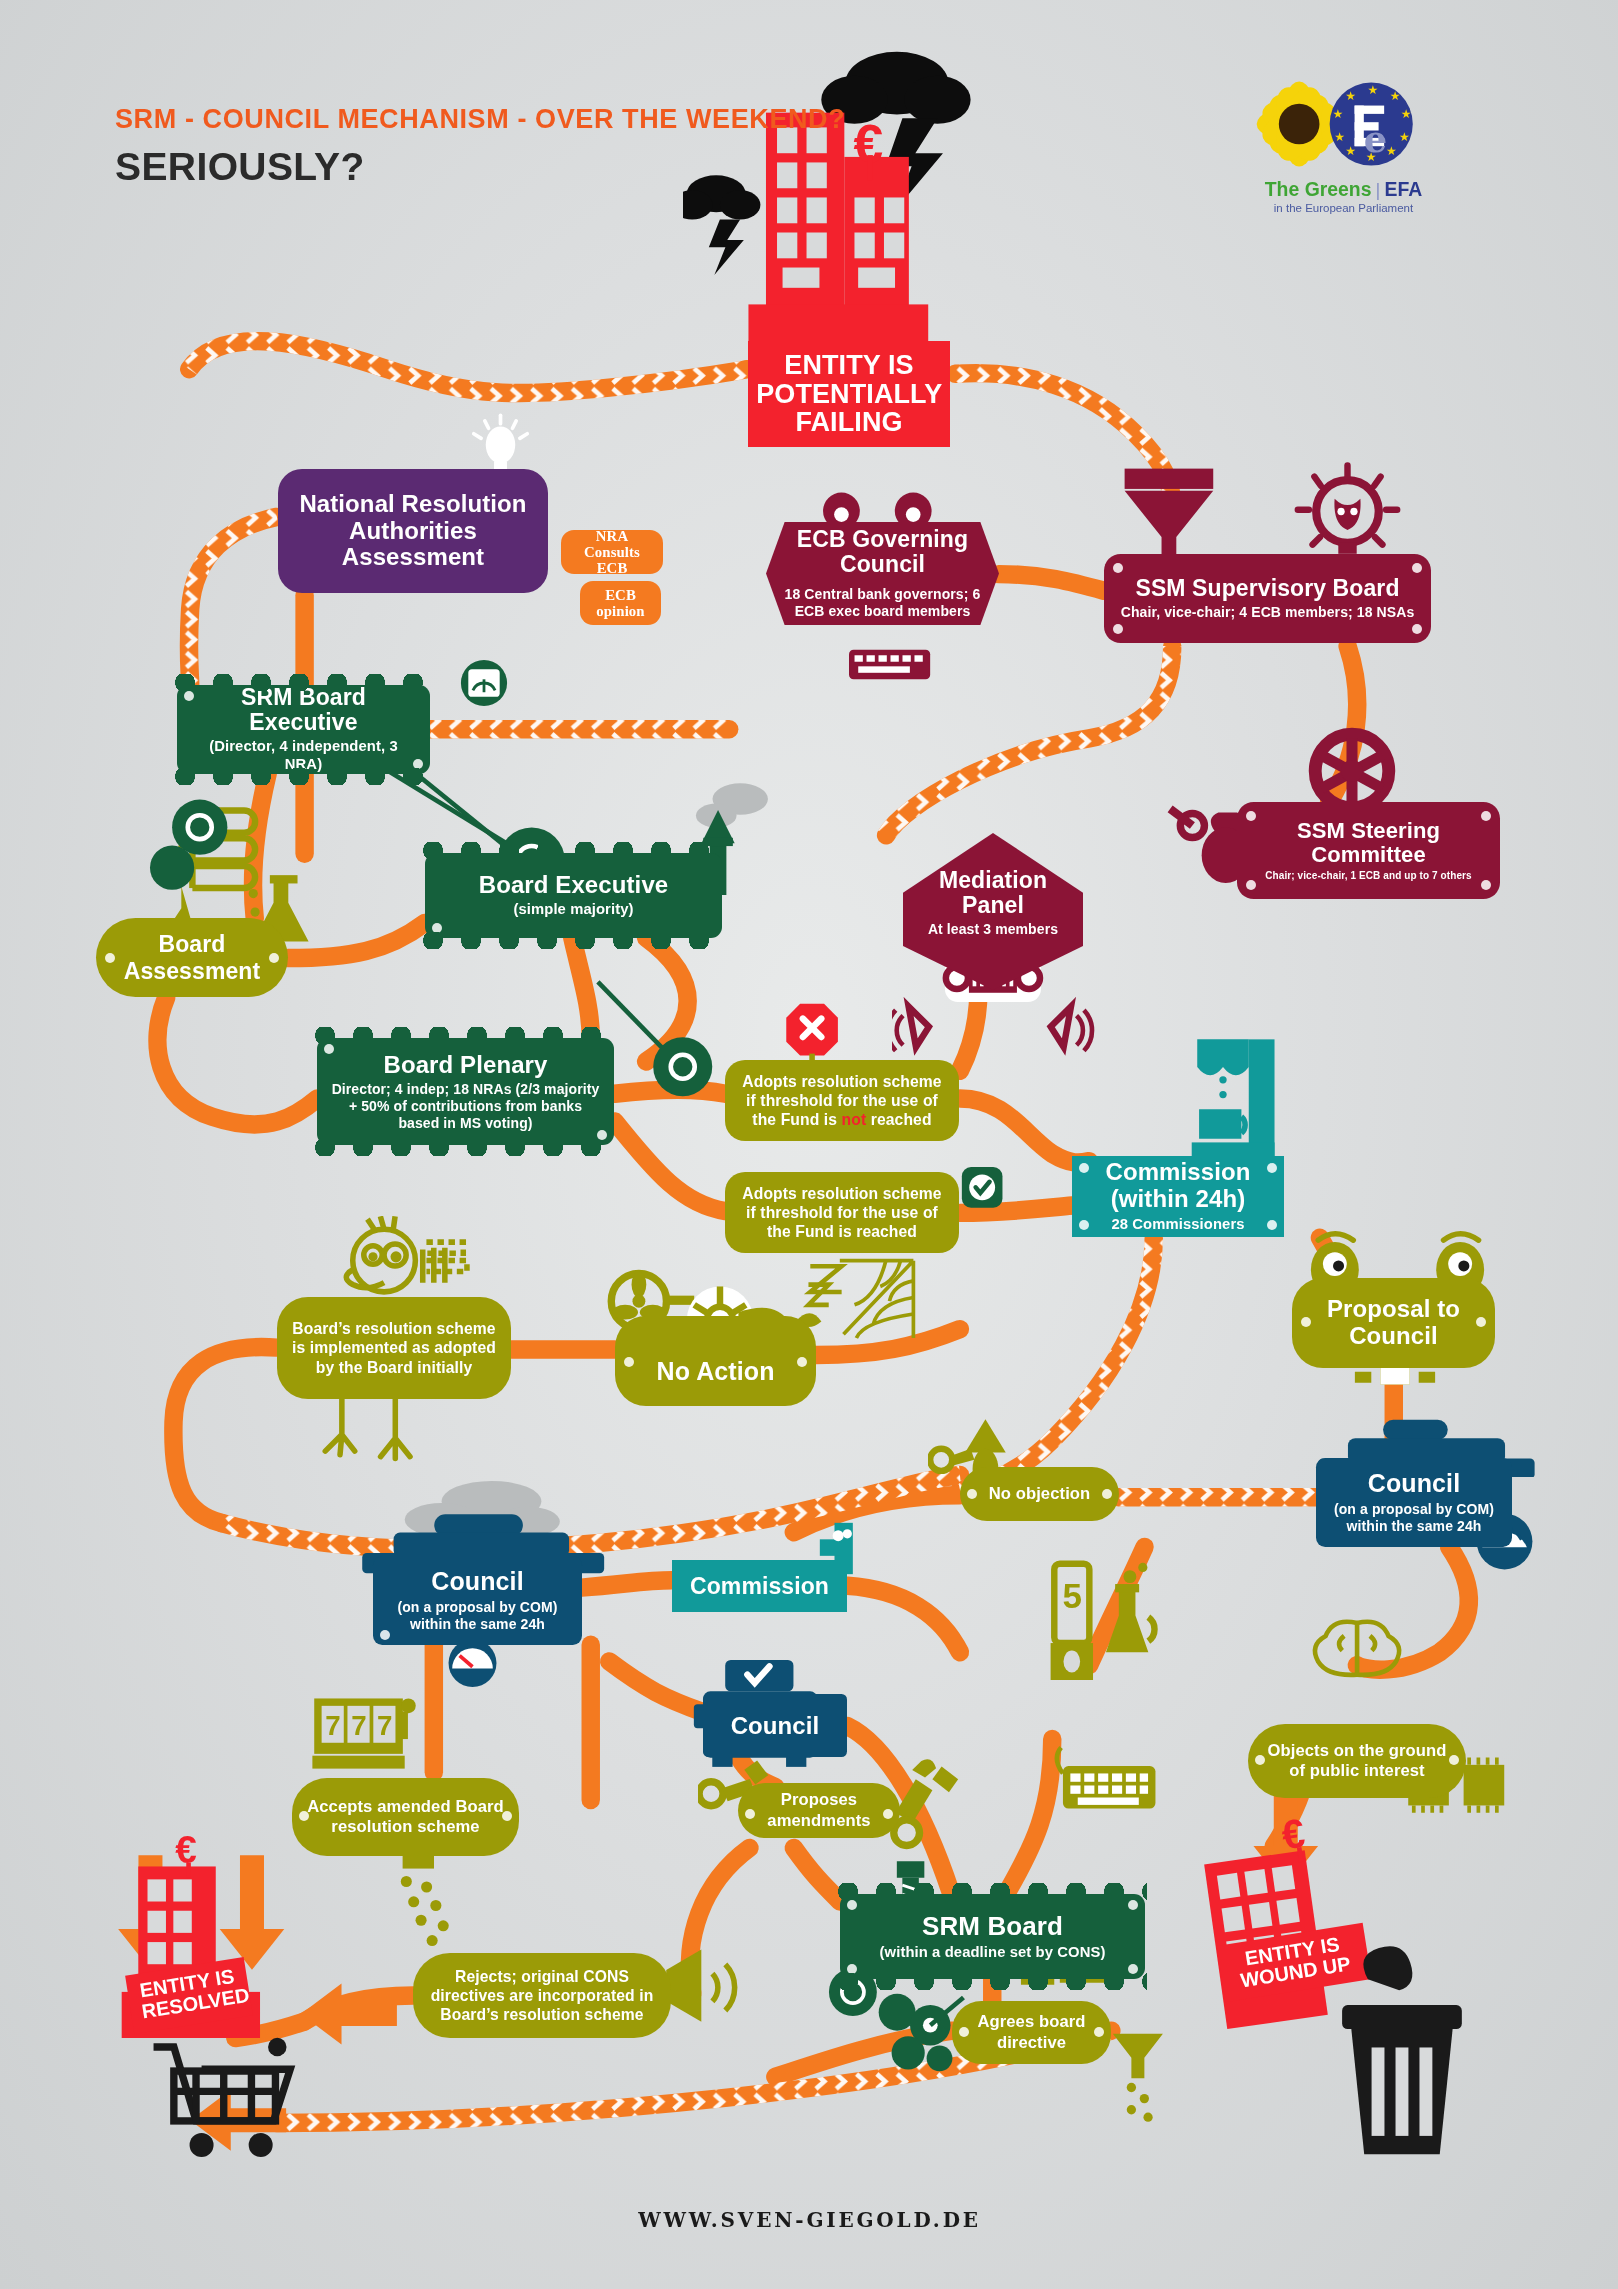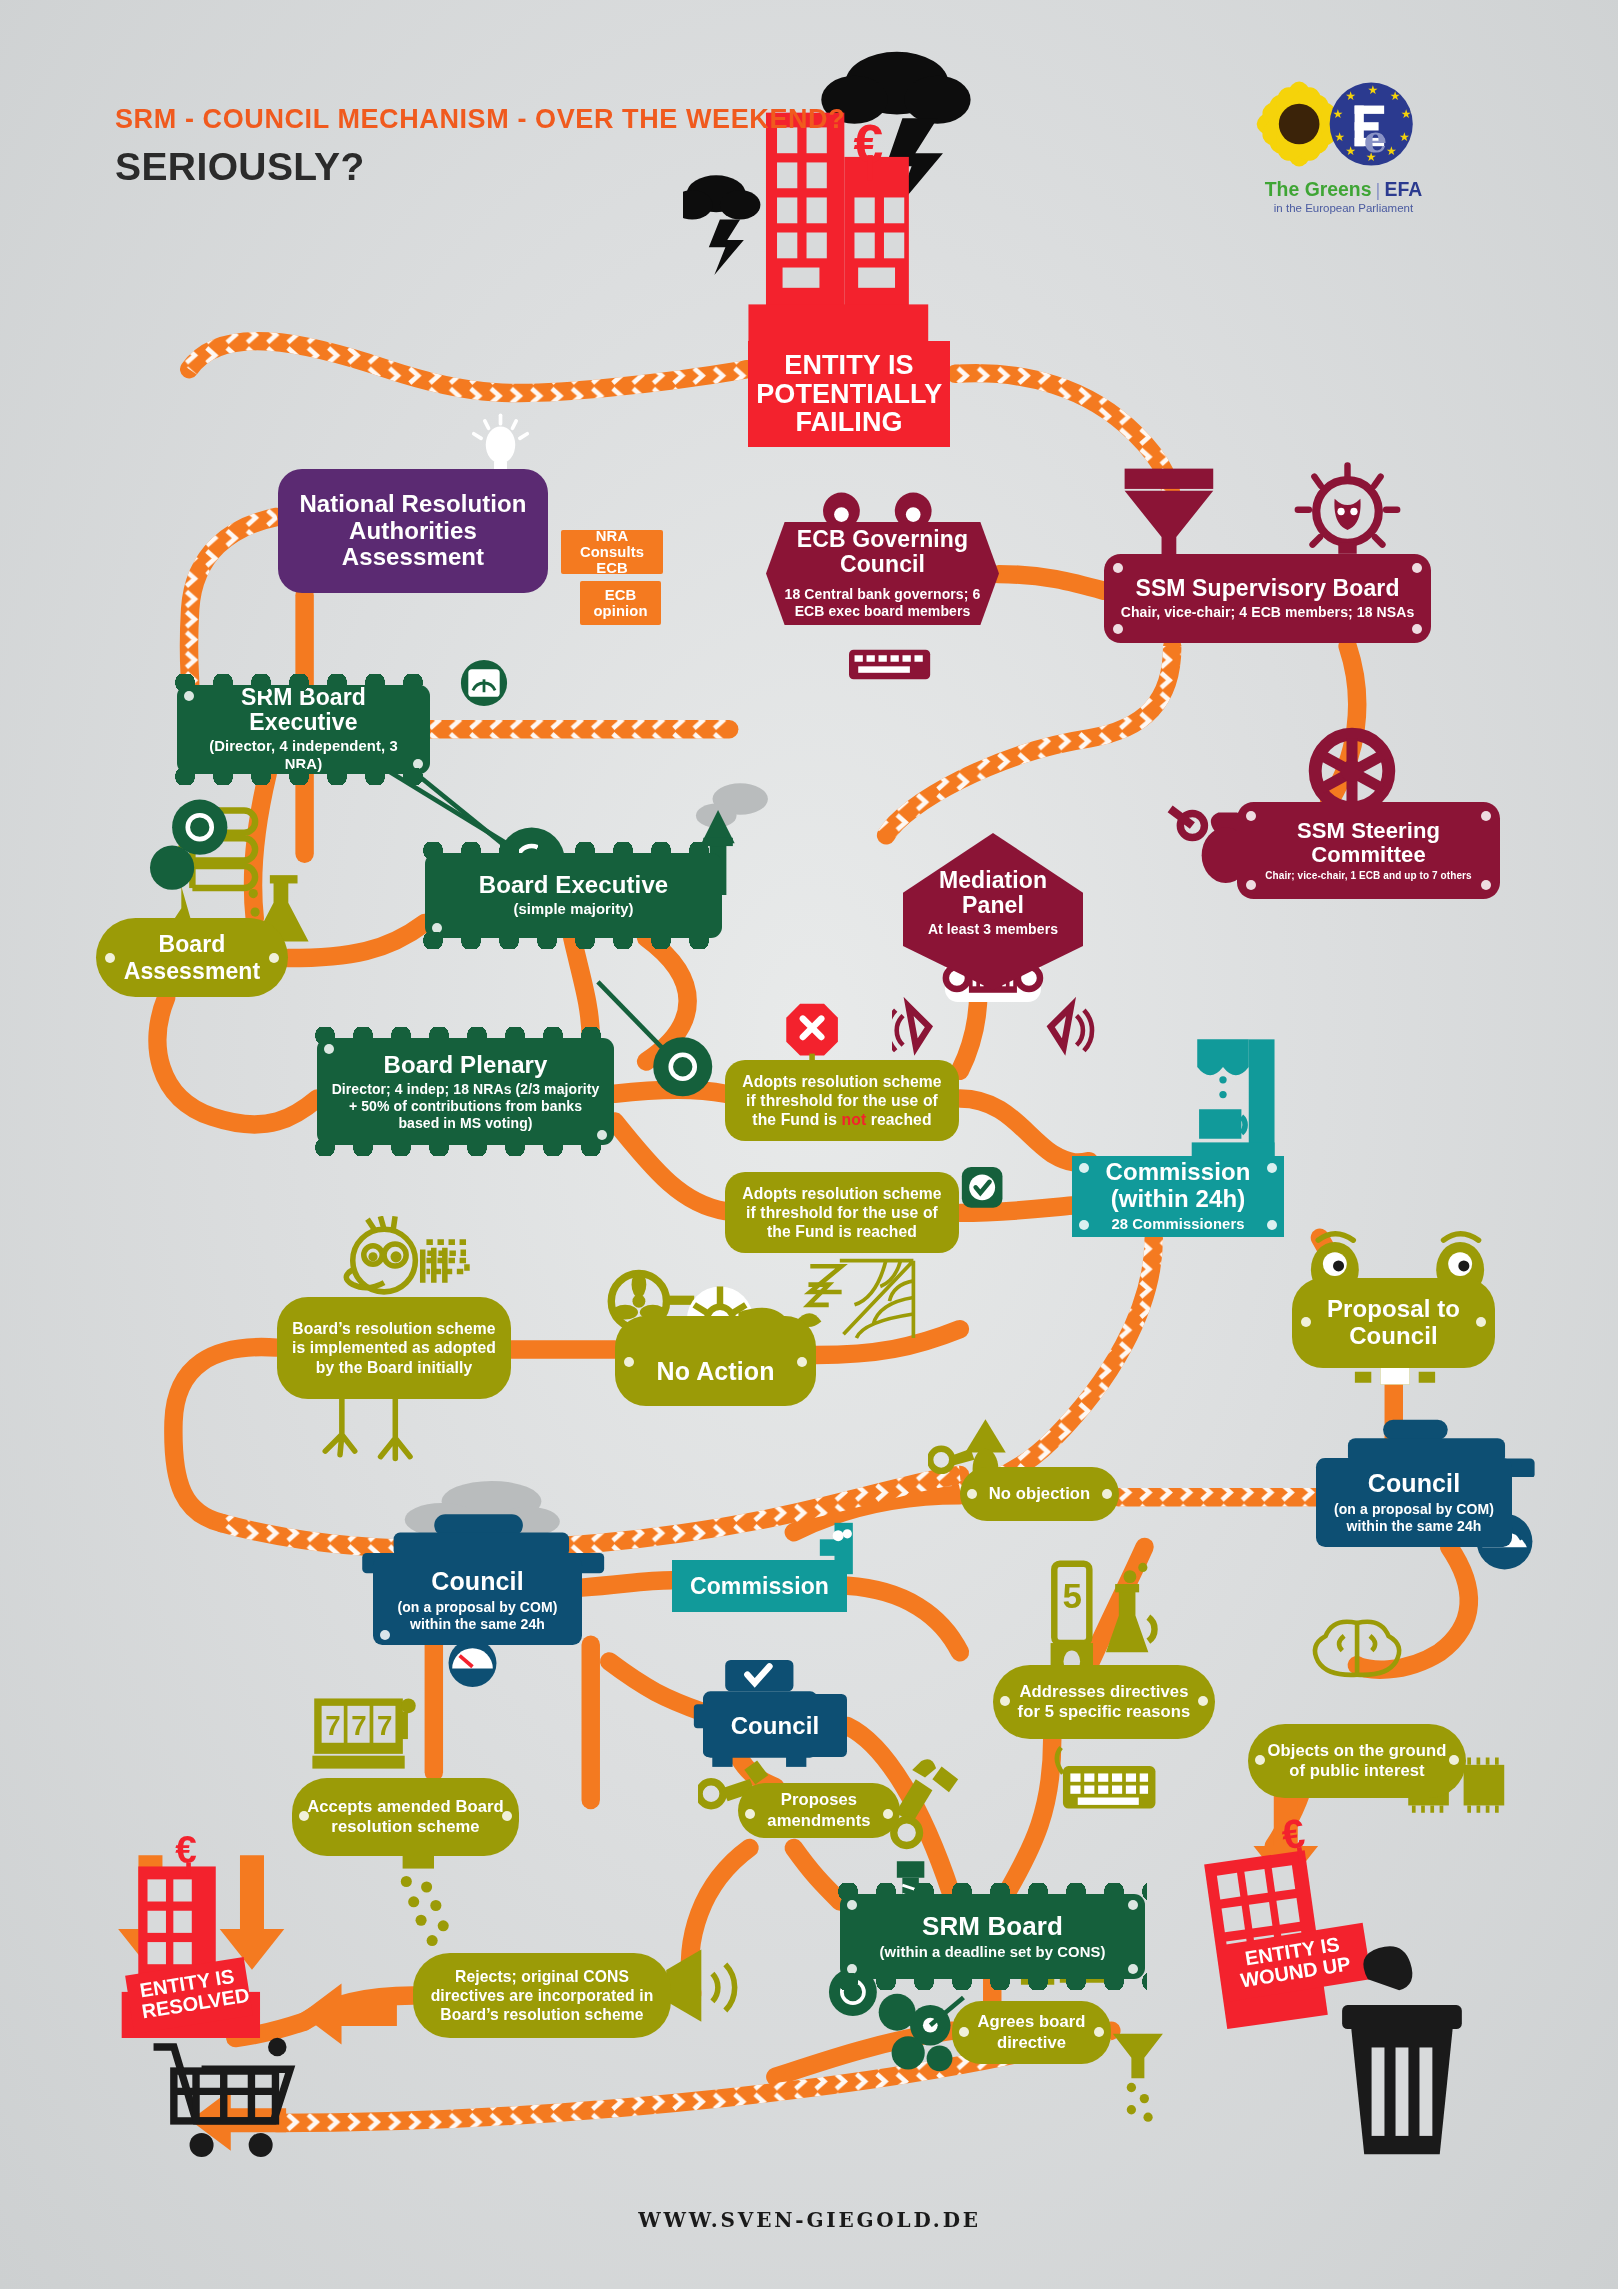--- a/index.html
+++ b/index.html
@@ -31,21 +31,21 @@
   .node .t2 { font-weight: bold; font-size: 14.8px; margin-top: 3.7px; line-height:1.2; }
   .node .body { font-weight: bold; font-size: 17.5px; line-height: 1.22; }
 
   .purple  { background: #5b2a72; border-radius: 24px; }
   .maroon  { background: #8b1436; border-radius: 16.6px; }
   .dgreen  { background: #15603c; border-radius: 11px; }
   .olive   { background: #9b9b07; border-radius: 44px; }
   .teal    { background: #119a9a; }
   .navy    { background: #0d4f73; border-radius: 13px; }
   .red     { background: #f3222d; }
-  .orange  { background: #f47a20; border-radius: 2px; }
+  .orange  { background: #f47a20; border-radius: 13px; font-family: Liberation Serif, serif; }
 
   
   .bumpy::before, .bumpy::after {
     content:''; position:absolute; left:-1.8px; right:-1.8px; height:16.6px;
     background-image: radial-gradient(circle 10px at 10px 8.3px, #15603c 98%, transparent 100%);
     background-size: 38px 16.6px; background-repeat: repeat-x;
   }
   .bumpy::before { top:-11px; }
   .bumpy::after  { bottom:-11px; }
   .screw {
@@ -995,25 +995,20 @@
   </div>
 
   <div class="node teal" id="n-commission">
     <div class="t1">Commission</div>
   </div>
 
   <div class="node navy" id="n-council3">
     <div class="t1">Council</div>
   </div>
 
-  <div class="node olive" id="n-addr5">
-    <div class="body">Addresses directives for 5 specific reasons</div>
-    <span class="screw" style="left:7.4px;top:31px;"></span>
-    <span class="screw" style="right:7.4px;top:31px;"></span>
-  </div>
 
   <div class="node olive" id="n-objpub">
     <div class="body">Objects on the ground of public interest</div>
     <span class="screw" style="left:7.4px;top:31px;"></span>
     <span class="screw" style="right:7.4px;top:31px;"></span>
   </div>
 
   <div class="node olive" id="n-accepts">
     <div class="body">Accepts amended Board resolution scheme</div>
     <span class="screw" style="left:7.4px;top:33px;"></span>

